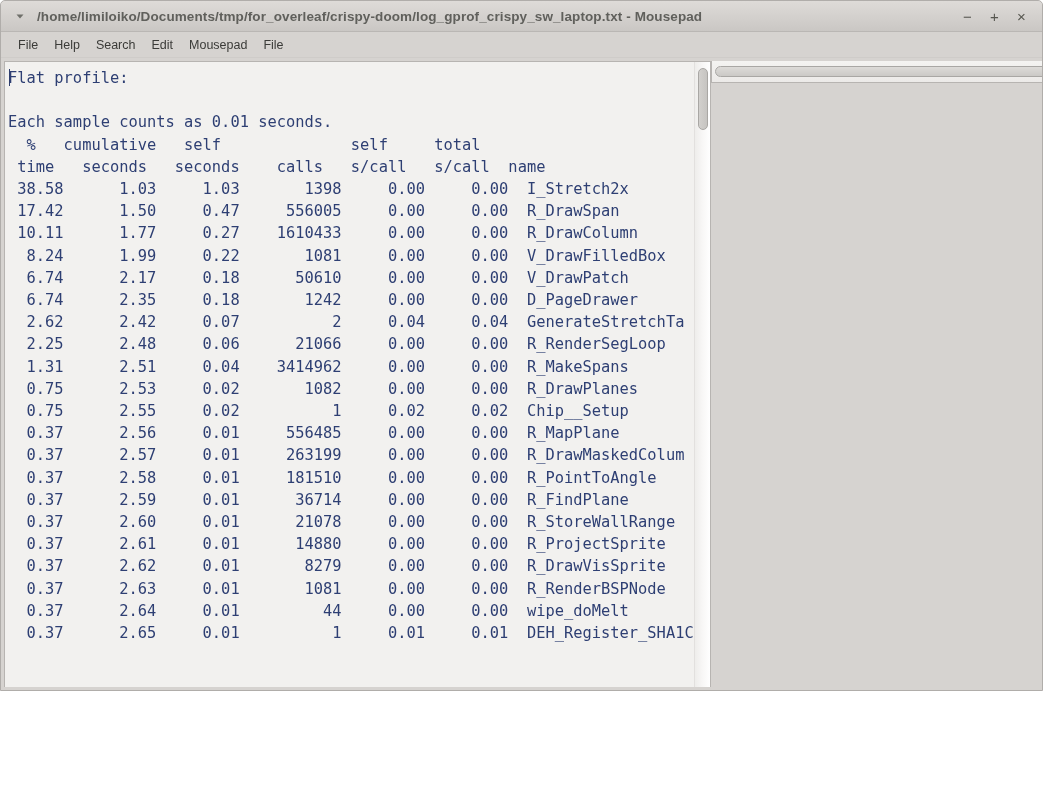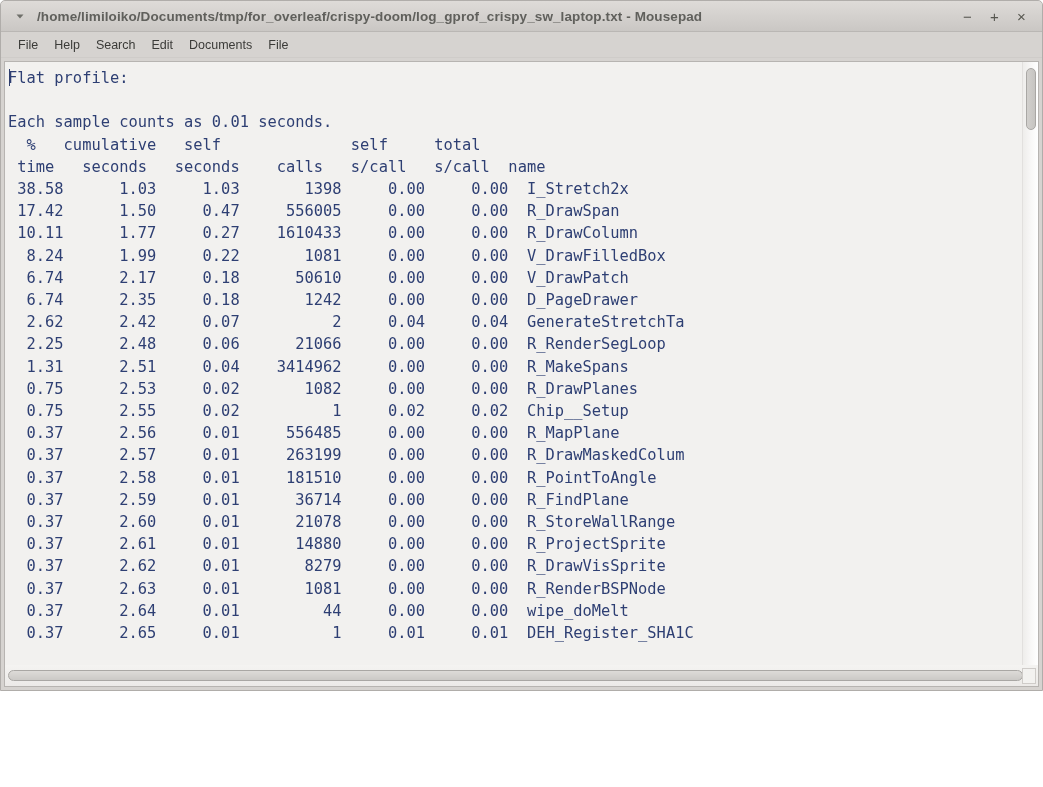--- a/index.html
+++ b/index.html
@@ -97,21 +97,21 @@
     padding: 3px 8px;
     border-radius: 2px;
     white-space: nowrap;
     cursor: default;
   }
 
   
   .textarea-wrap {
     flex: 1 1 auto;
     display: flex;
-    flex-direction: column;
+    flex-direction: row;
     box-sizing: border-box;
     padding: 3px 3px 3px 3px;
     background: #d6d3d0;
     min-height: 0;
   }
   .textview-row {
     flex: 1 1 auto;
     display: flex;
     flex-direction: row;
     min-height: 0;
@@ -217,21 +217,21 @@
       <span class="win-btn">+</span>
       <span class="win-btn">×</span>
     </span>
   </div>
 
   <div class="menubar">
     <span class="menu-item">File</span>
     <span class="menu-item">Help</span>
     <span class="menu-item">Search</span>
     <span class="menu-item">Edit</span>
-    <span class="menu-item">Documents</span>
+    <span class="menu-item">Mousepad</span>
     <span class="menu-item">File</span>
   </div>
 
   <div class="textarea-wrap">
 
     <div class="textview-row">
 
       <div class="textview">
         <span class="caret"></span>
         <pre class="doc" id="doc-text">Flat profile:

